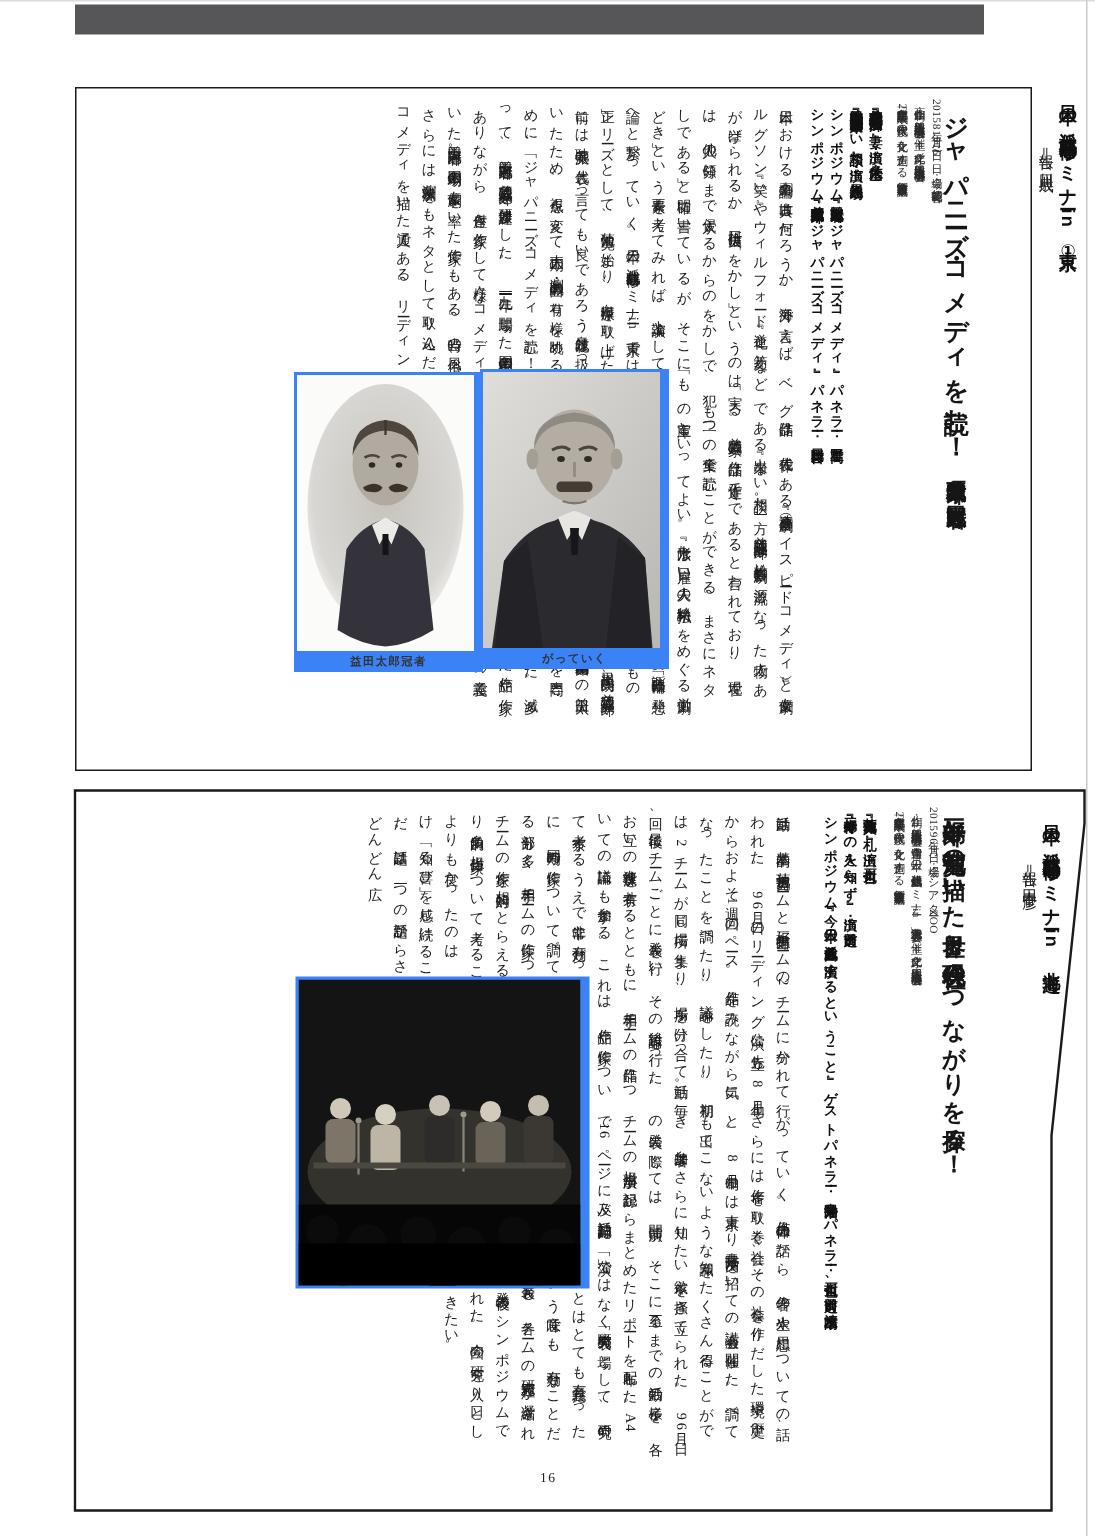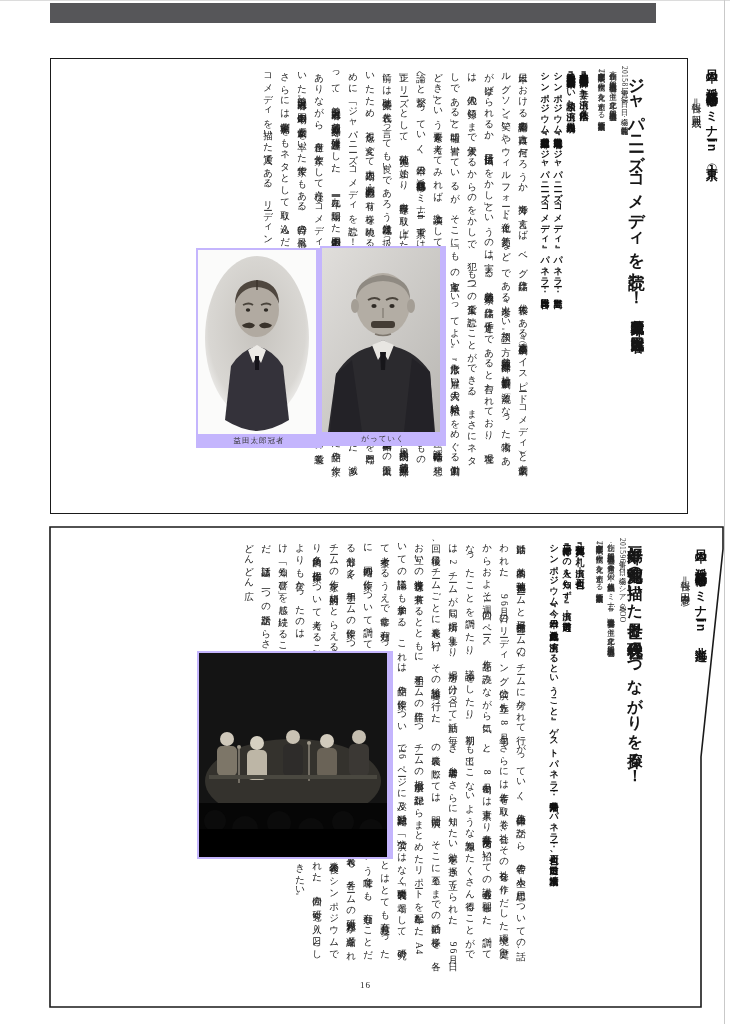--- a/index.html
+++ b/index.html
@@ -24,21 +24,21 @@
   #t-title .tsub{font-size:13.5px;letter-spacing:0.5px;margin-inline-start:12px;}
   .evinfo{font-size:7.5px;line-height:11.5px;letter-spacing:0.3px;white-space:pre-line;color:#2a2a2a;}
   #t-evinfo{left:590px;top:66px;width:40px;height:440px;}
   .credits{font-family:"Liberation Sans","DejaVu Sans",sans-serif;font-weight:bold;
            font-size:9px;line-height:13px;letter-spacing:0.4px;white-space:pre-line;color:#111;}
   #t-credits{left:536px;top:66px;width:54px;height:444px;}
   .body-text{font-size:9.5px;line-height:17px;letter-spacing:0.7px;color:#1c1c1c;text-align:justify;}
   #t-b1{left:57px;top:66px;width:474px;height:190px;}
   #t-b2{left:57px;top:262px;width:474px;height:198px;}
   
-  .figure{background:#c4b5fd;padding:2px;z-index:5;}
+  .figure{background:#3b82f6;padding:2px;z-index:5;font-weight:bold;}
   .figure svg{display:block;}
   .caption{font-size:7.5px;text-align:center;letter-spacing:1px;color:#333;padding-top:2px;
            font-family:"Liberation Serif","DejaVu Serif",serif;}
   #fig-goro{left:320px;top:246px;width:122px;}
   #fig-masuda{left:196px;top:248px;width:122px;}
   #fig-stage{left:197px;top:651px;width:192px;}
   
   #box-bottom-svg{left:0;top:0;width:730px;height:1024px;pointer-events:none;}
   #b-head{left:692px;top:540px;height:300px;}
   #b-report{left:678px;top:572px;height:260px;}

